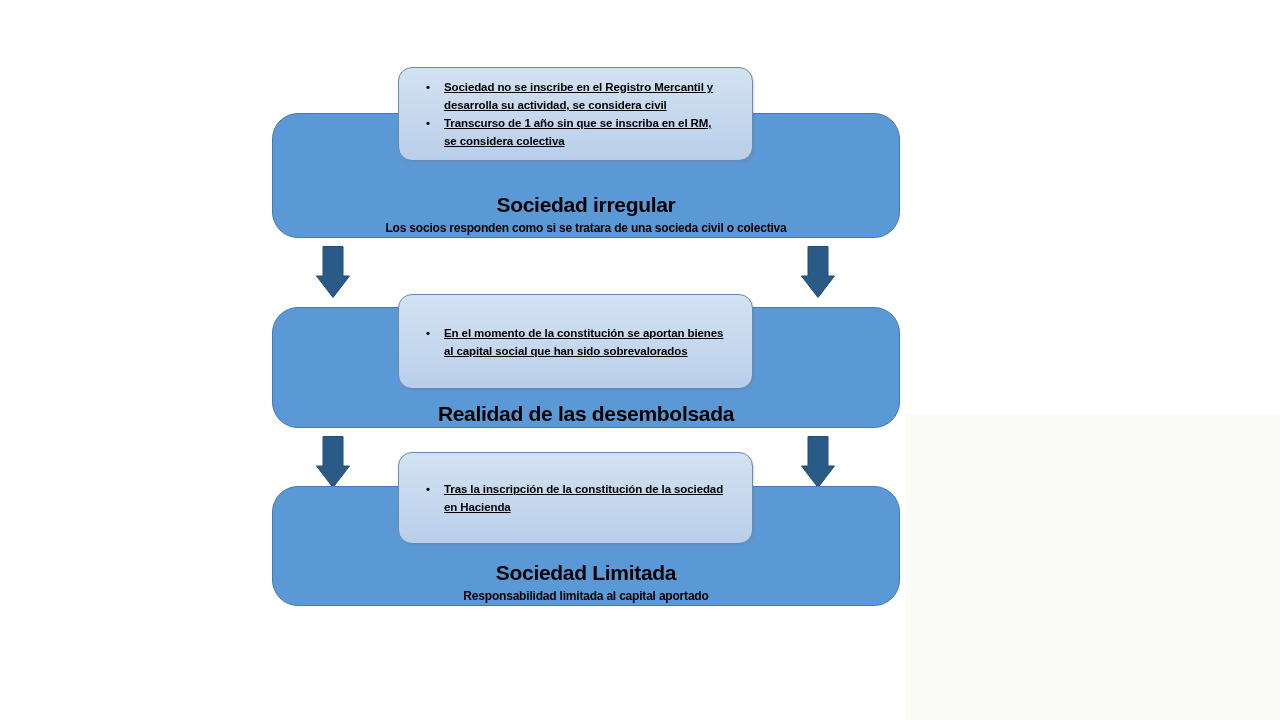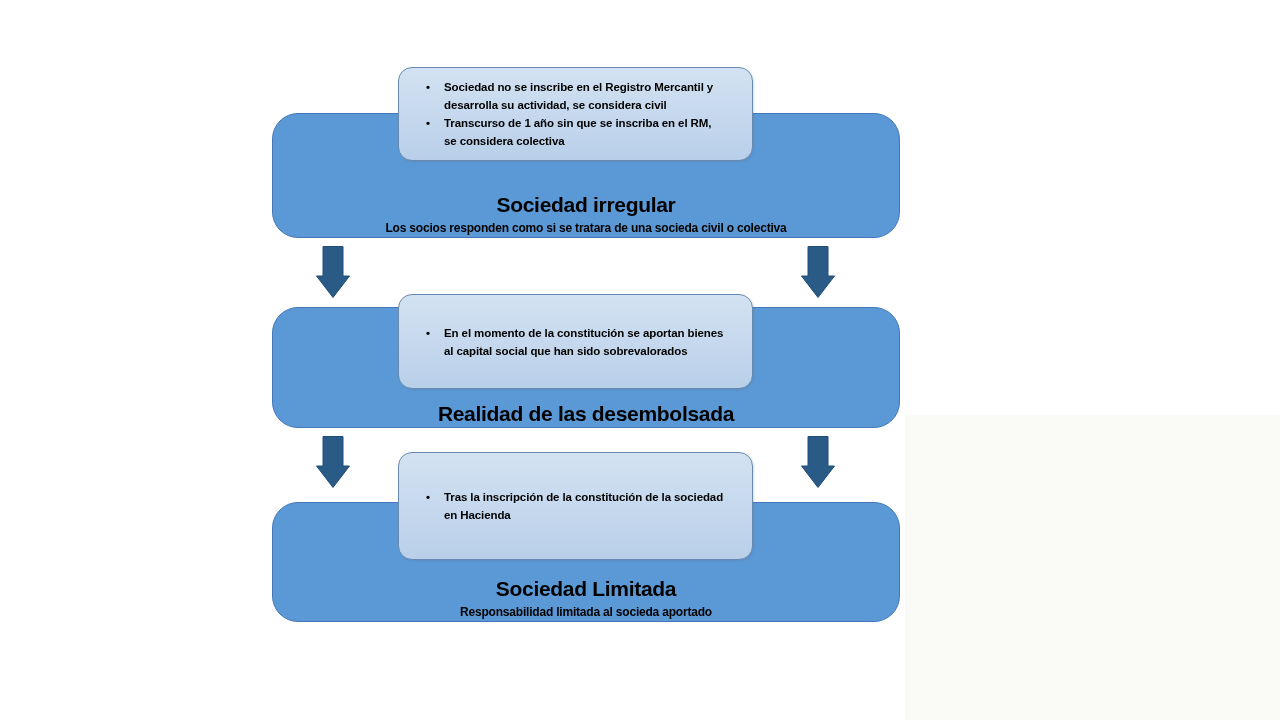--- a/index.html
+++ b/index.html
@@ -27,20 +27,21 @@
     font-size:12px;font-weight:700;letter-spacing:-0.2px;line-height:15px;margin-top:4px;
   }
   .callout{
     position:absolute;left:398px;width:355px;
     background:linear-gradient(180deg,var(--callout-fill-top,#D3E2F2) 0%,var(--callout-fill-bottom,#B9CFE9) 100%);
     border:1.5px solid var(--callout-border,#6889B0);
     border-radius:14px;
     box-sizing:border-box;
     display:flex;align-items:center;
     box-shadow:1px 1px 2px rgba(90,110,140,0.25);
+    text-decoration:underline;
   }
   .callout ul{
     list-style:none;margin:0 0 0 27px;padding:0;width:300px;
   }
   .callout li{
     position:relative;padding-left:18px;
     font-size:11.5px;font-weight:700;letter-spacing:-0.1px;line-height:18px;text-align:left;
   }
   .callout li::before{
     content:"\2022";position:absolute;left:0;top:0;
@@ -48,24 +49,24 @@
   .down-arrow{position:absolute;width:34px;height:52px;}
   .down-arrow svg{display:block;width:100%;height:100%;}
   .down-arrow polygon{
     fill:var(--arrow-fill,#2A5A86);
     stroke:var(--arrow-border,#1F4E79);
     stroke-width:1;
   }
   
   #box-1{top:113px;height:125px;}
   #box-2{top:307px;height:121px;}
-  #box-3{top:502px;height:120px;}
+  #box-3{top:486px;height:120px;}
   #callout-1{top:67px;height:94px;}
   #callout-2{top:258px;height:95px;margin-top:36px;}
-  #callout-3{top:452px;height:108px;}
+  #callout-3{top:452px;height:92px;}
   #arrow-1-left{left:316px;top:246px;}
   #arrow-1-right{left:801px;top:246px;}
   #arrow-2-left{left:316px;top:436px;}
   #arrow-2-right{left:801px;top:436px;}
 </style>
 </head>
 <body>
 
 <div class="stage">
 
@@ -108,21 +109,21 @@
       </svg>
   </div>
   <div class="down-arrow" id="arrow-2-right">
     <svg viewBox="0 0 34 52" preserveAspectRatio="none">
         <polygon points="7,0.5 27,0.5 27,30 33.5,30 17,51.5 0.5,30 7,30"></polygon>
       </svg>
   </div>
 
   <div class="big-box" id="box-3">
     <div class="box-title">Sociedad Limitada</div>
-    <div class="box-subtitle">Responsabilidad limitada al socieda aportado</div>
+    <div class="box-subtitle">Responsabilidad limitada al capital aportado</div>
   </div>
   <div class="callout" id="callout-3">
     <ul>
       <li>Tras la inscripción de la constitución de la sociedad en Hacienda</li>
     </ul>
   </div>
 
 </div>
 
 </body></html>

